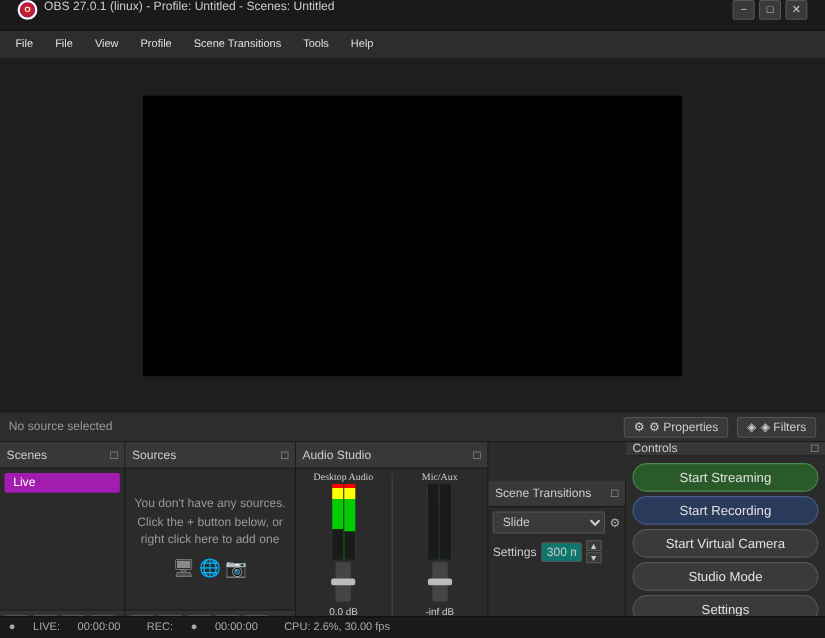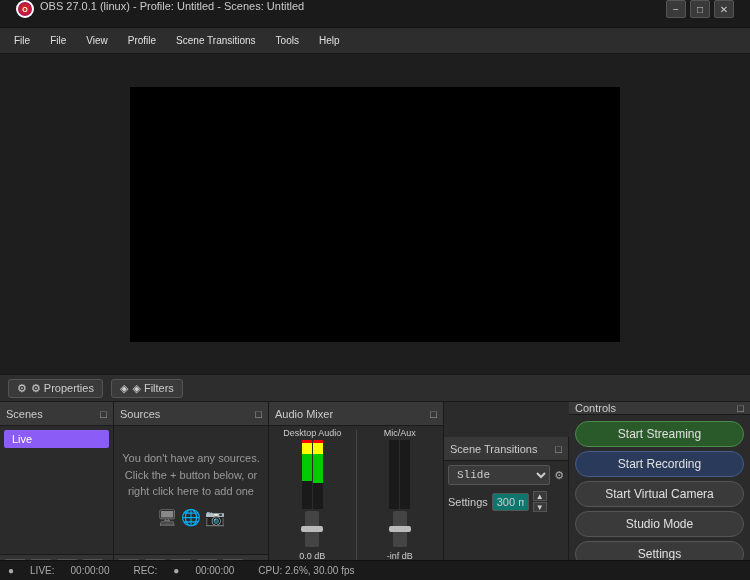--- a/index.html
+++ b/index.html
@@ -155,21 +155,21 @@
       flex: 1;
       overflow: hidden;
       position: relative;
     }
 
     
     #scenes-panel {
       width: 114px;
     }
     .scene-item {
-      background: #8b5cf6;
+      background: #a21caf;
       color: #fff;
       padding: 3px 8px;
       margin: 4px;
       font-size: 11px;
       cursor: pointer;
       border-radius: 2px;
     }
 
     
     #sources-panel {
@@ -208,20 +208,21 @@
     .audio-channel {
       display: flex;
       flex-direction: column;
       align-items: center;
       flex: 1;
     }
     .audio-channel-label {
       font-size: 9px;
       color: #ccc;
       margin-bottom: 2px;
+      font-family: Liberation Serif, serif;
     }
     .audio-meter-container {
       display: flex;
       gap: 1px;
       height: 85px;
     }
     .audio-meter {
       width: 10px;
       background: linear-gradient(to bottom,
         #ff0000 0%, #ff0000 5%,
@@ -272,21 +273,20 @@
       margin-bottom: 6px;
     }
     .transitions-select {
       background: #3a3a3a;
       border: 1px solid #555;
       color: #ccc;
       padding: 2px 4px;
       font-size: 11px;
       flex: 1;
       border-radius: 2px;
-      font-family: Liberation Mono, monospace;
     }
     .duration-label {
       font-size: 11px;
       color: #ccc;
     }
     .duration-input {
       background: #0f766e;
       border: 1px solid #555;
       color: #ccc;
       padding: 2px 4px;
@@ -418,20 +418,21 @@
   <span class="menu-item">Help</span>
 </div>
 
 <div id="main-area">
 
   <div id="preview-container">
     <div id="preview-canvas"></div>
   </div>
 
   <div id="source-bar">
+    <span id="no-source-text">No source selected</span>
     <button class="source-btn">
       <span>⚙</span>
       <span>⚙ Properties</span>
     </button>
     <button class="source-btn">
       <span>◈</span>
       <span>◈ Filters</span>
     </button>
   </div>
 
@@ -472,21 +473,21 @@
         <div class="footer-btn">+</div>
         <div class="footer-btn">−</div>
         <div class="footer-btn">⚙</div>
         <div class="footer-btn">▲</div>
         <div class="footer-btn">▼</div>
       </div>
     </div>
 
     <div class="panel" id="audio-panel">
       <div class="panel-header">
-        <span>Audio Mixer</span>
+        <span>Audio Studio</span>
         <span class="panel-icon-btn">□</span>
       </div>
       <div class="panel-content">
         <div id="audio-content">
 
           <div class="audio-channel">
             <div class="audio-channel-label">Desktop Audio</div>
             <div class="audio-meter-container">
               <div class="audio-meter">
                 <div class="audio-meter-overlay" style="height: 40%;"></div>

